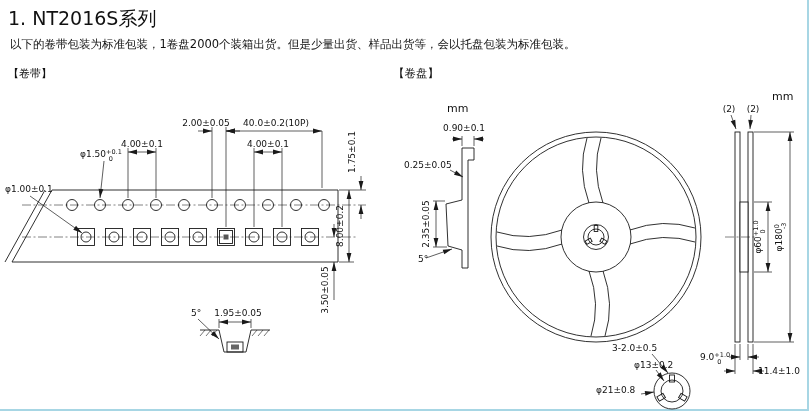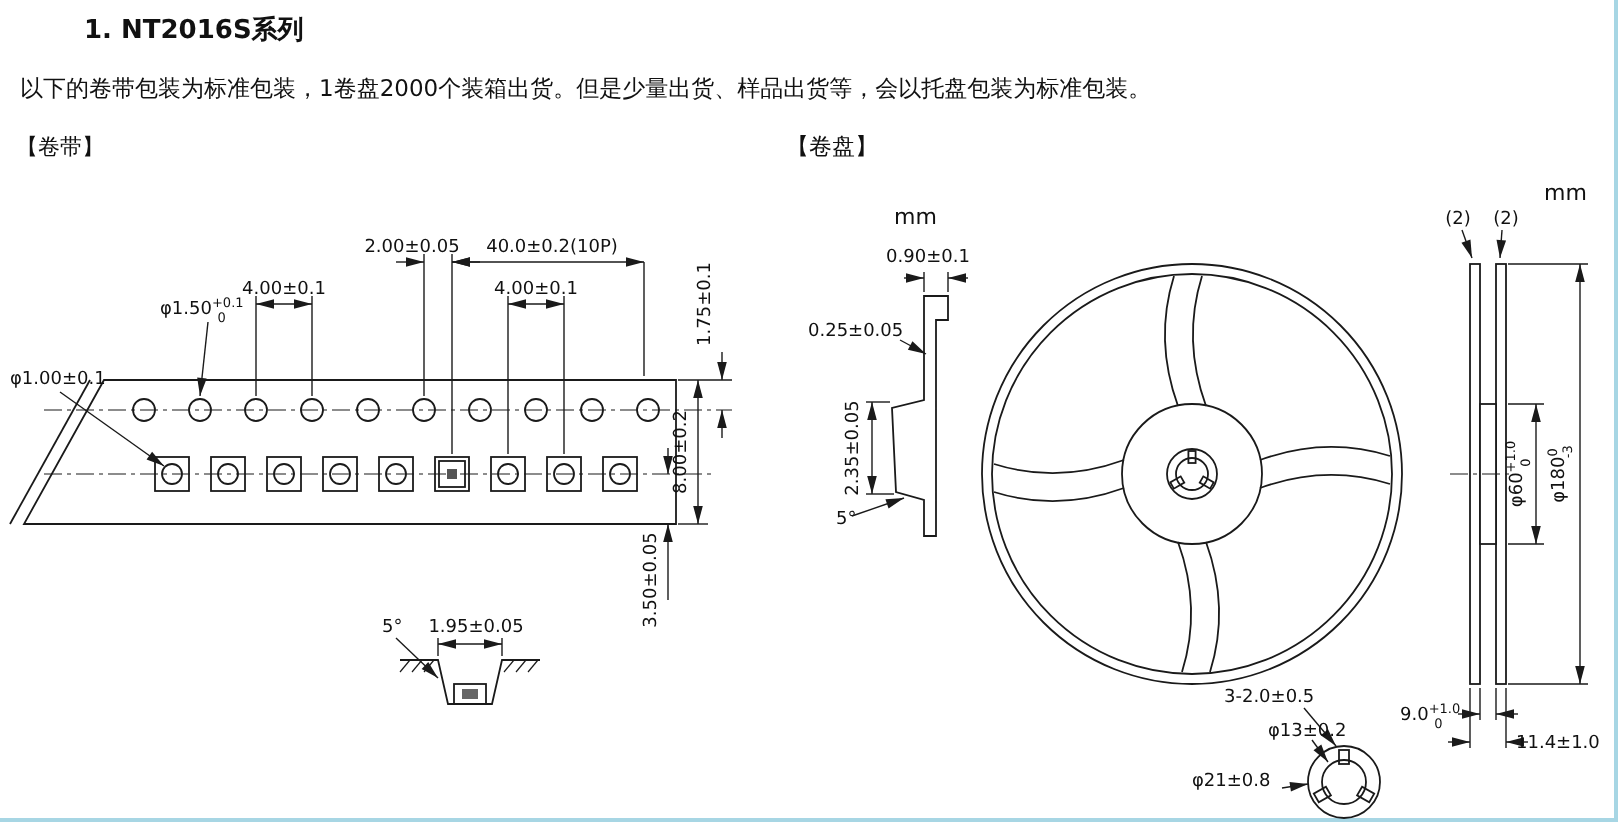--- a/index.html
+++ b/index.html
@@ -1,18 +1,18 @@
 <!DOCTYPE html>
 <html><head>
 <meta charset="utf-8">
 <style>
   html,body{margin:0;padding:0;}
   body{width:809px;height:411px;background:#fff;font-family:"DejaVu Sans","Liberation Sans",sans-serif;color:#111;position:relative;overflow:hidden;}
   .cell{position:absolute;left:0;top:0;right:0;bottom:0;border-right:2px solid #a7d6e4;border-bottom:2px solid #a7d6e4;pointer-events:none;}
-  .page-title{position:absolute;left:8px;top:6px;font-size:13px;font-weight:bold;margin-left:34px;}
+  .page-title{position:absolute;left:8px;top:6px;font-size:19px;font-weight:normal;}
   .page-desc{position:absolute;left:10px;top:37px;font-size:11.5px;}
   .sec-tape{position:absolute;left:8px;top:66px;font-size:11px;}
   .sec-reel{position:absolute;left:393px;top:66px;font-size:11.5px;text-align:right;}
   svg{position:absolute;left:0;top:0;}
   text{font-family:"DejaVu Sans","Liberation Sans",sans-serif;font-size:9px;fill:#111;}
   .sm{font-size:6.5px;}
   .unit{font-size:11px;}
   .ln{stroke:#1a1a1a;stroke-width:0.9;fill:none;}
   .fw{fill:#fff;}
   .dim{stroke:#1a1a1a;stroke-width:0.7;fill:none;}

